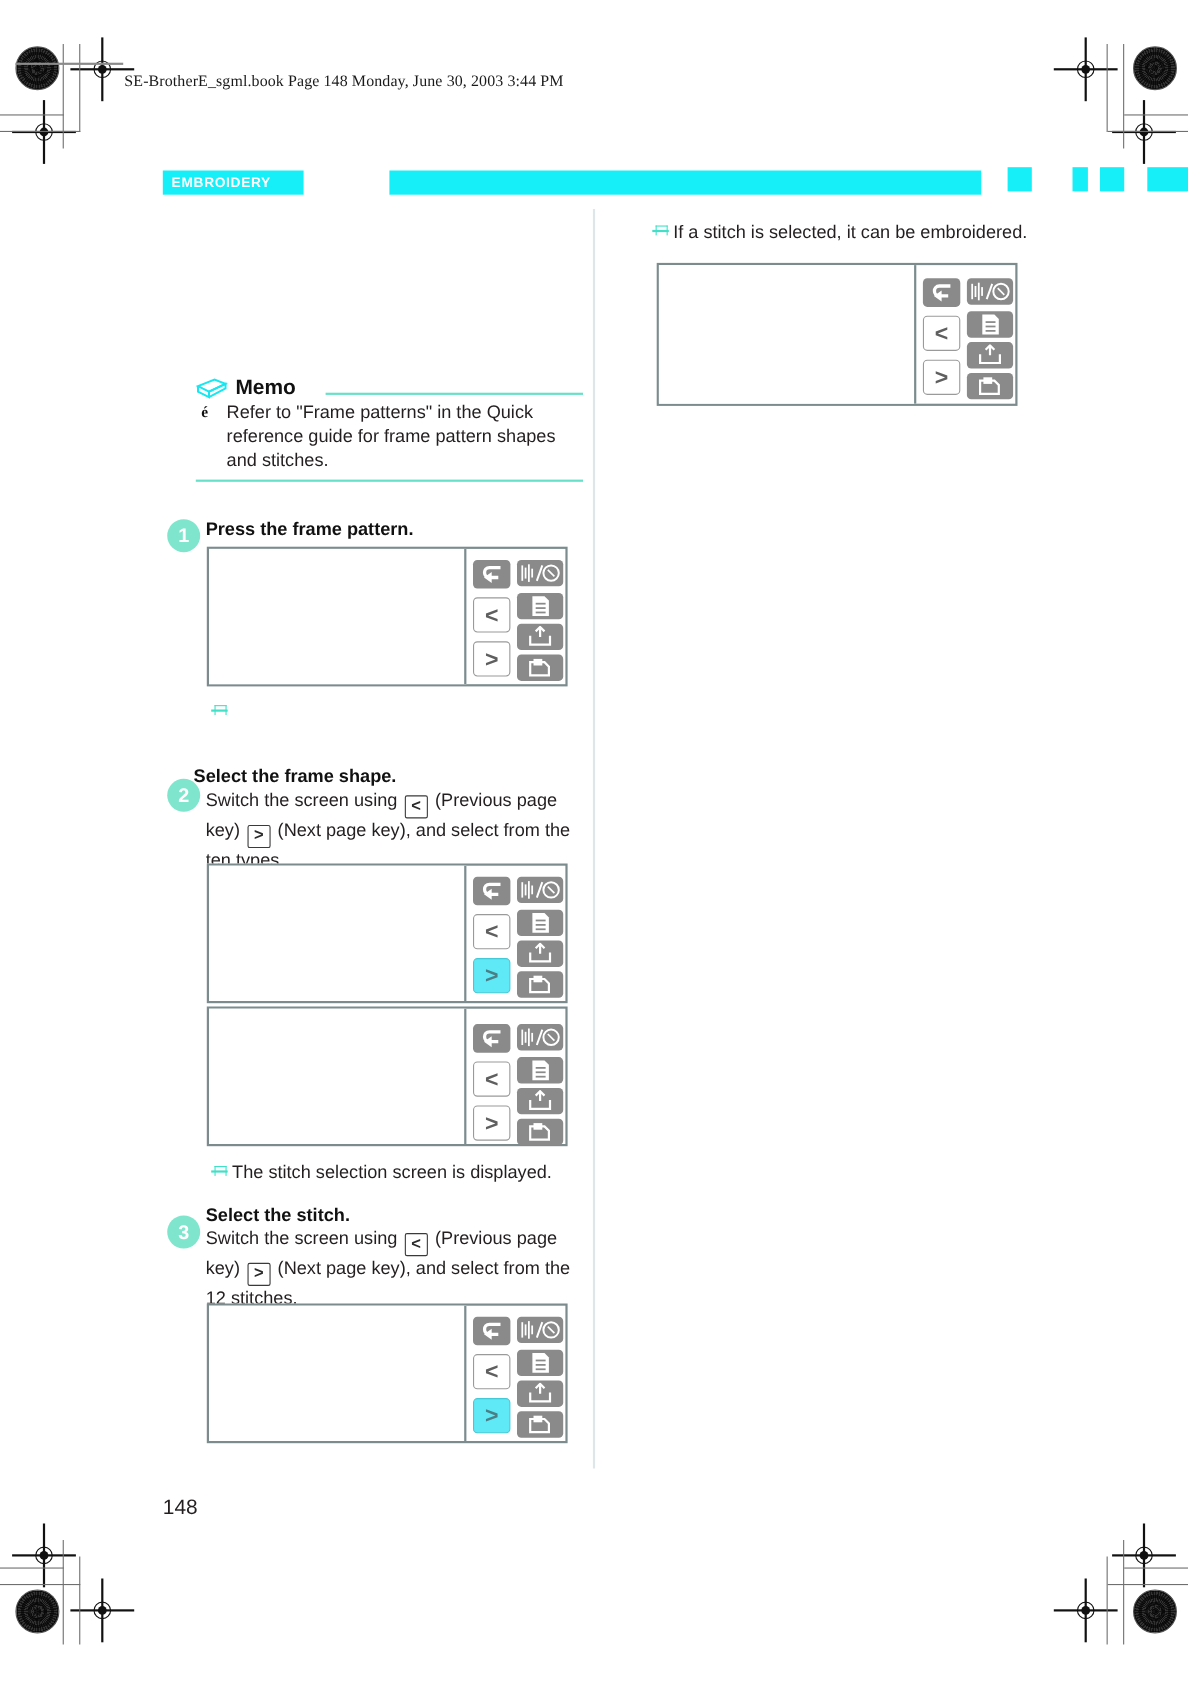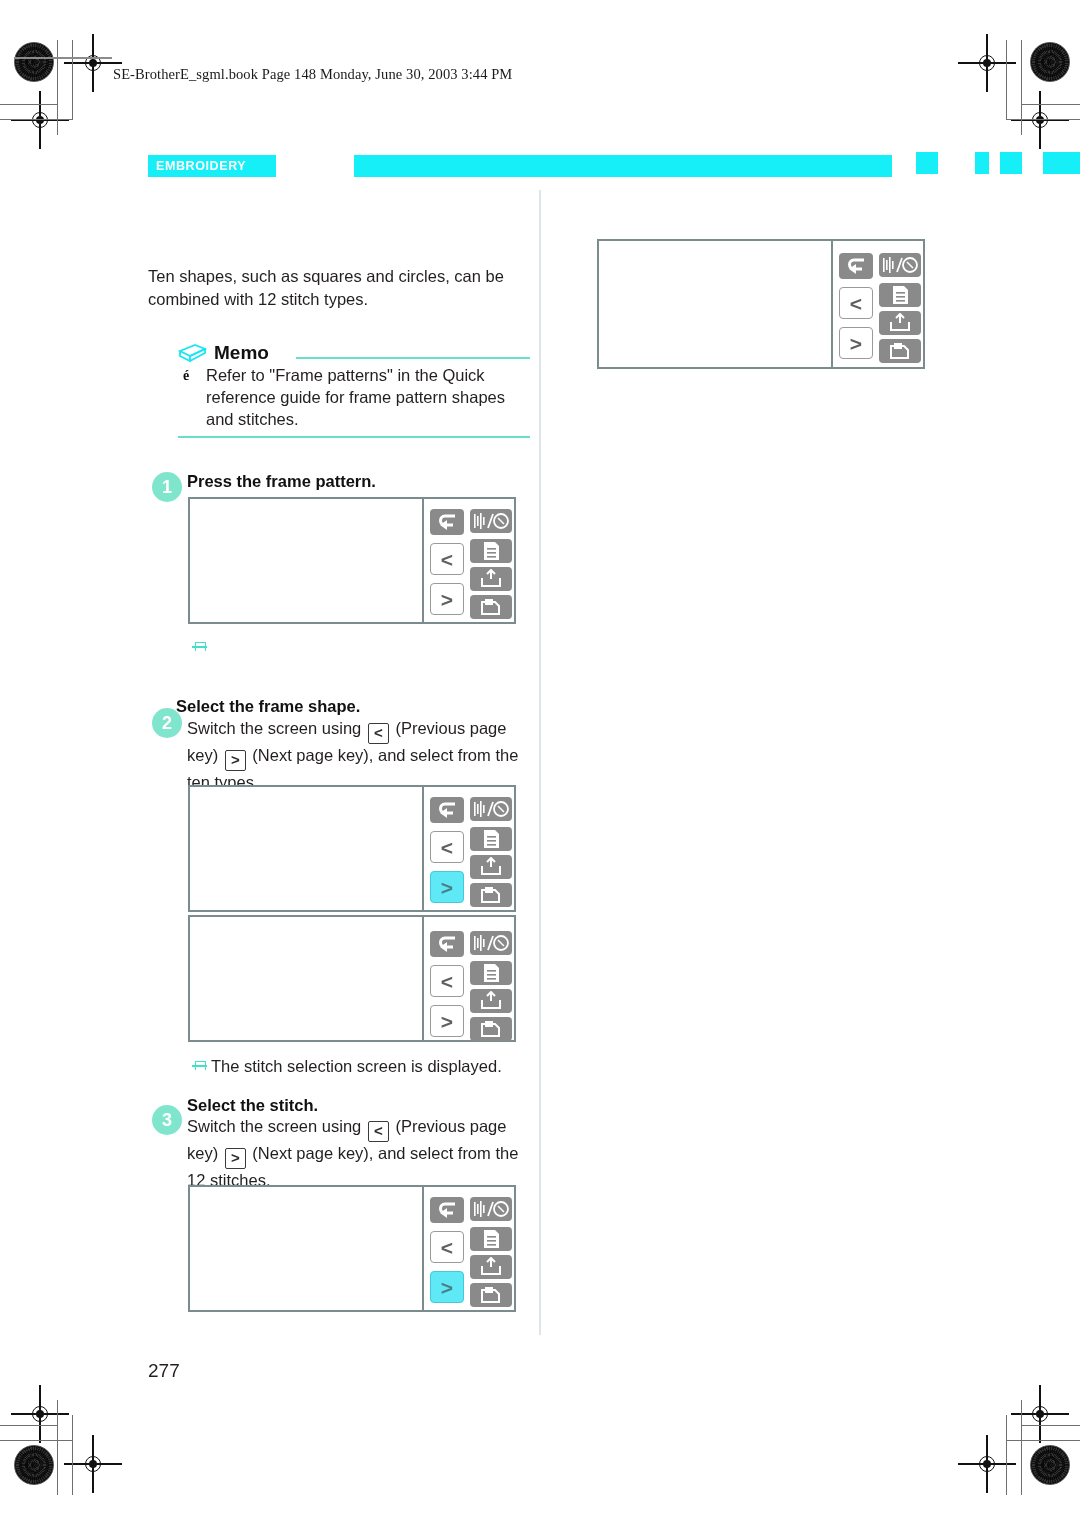--- a/index.html
+++ b/index.html
@@ -265,21 +265,20 @@
   <div class="filehdr">SE-BrotherE_sgml.book  Page 148  Monday, June 30, 2003  3:44 PM</div>
 
   <div class="headbar" style="left:354px; width:538px;"></div>
   <div class="runhead">
     <span>EMBROIDERY</span>
   </div>
 
   <div class="col-divider"></div>
 
 
-  <div class="bodytext lead">Ten shapes, such as squares and circles, can be combined with 12 stitch types.</div>
 
   <div class="memo">
     <svg class="memo-icon" viewBox="0 0 30 22">
       <path d="M2 8 L17 2 L27 6 L12 13 Z" fill="none" stroke="#16e7f0" stroke-width="1.8"></path>
       <path d="M2 8 L2 13 L12 18 L12 13" fill="none" stroke="#16e7f0" stroke-width="1.8"></path>
       <path d="M12 13 L27 6 L27 10 L12 18" fill="none" stroke="#16e7f0" stroke-width="1.8"></path>
     </svg>
     <div class="memo-title">Memo</div>
     <div class="memo-rule-top"></div>
     <div class="memo-bullet">é</div>
@@ -531,20 +530,23 @@
       </div>
       <div class="key" style="left:44px; top:96px; width:42px; height:24px;">
         <svg width="24" height="20" viewBox="0 0 24 20">
           <path d="M3 5 L16 5 L20 9 L20 17 L3 17 Z" fill="none" stroke="#fff" stroke-width="2"></path>
           <rect x="6" y="2" width="8" height="6" fill="#fff"></rect>
         </svg>
       </div>
     </div>
   </div>
 
+  <div class="note" style="left:593px; top:200px; width:350px;">
+    <span class="dash"></span><span>If a stitch is selected, it can be embroidered.</span>
+  </div>
 
   <div class="lcd" style="left:597px; top:239px; width:328px; height:130px;">
     <div class="lcd-display" style="width:234px;"></div>
     <div class="lcd-keys" style="left:236px; width:88px;">
       <div class="key" style="left:4px; top:12px; width:34px; height:26px;">
         <svg width="24" height="18" viewBox="0 0 24 18">
           <path d="M20 3 L10 3 C4 3 4 12 10 12 L18 12" fill="none" stroke="#fff" stroke-width="3"></path>
           <path d="M12 7 L5 12 L12 17 Z" fill="#fff"></path>
         </svg>
       </div>
@@ -585,15 +587,15 @@
       </div>
       <div class="key" style="left:44px; top:98px; width:42px; height:24px;">
         <svg width="24" height="20" viewBox="0 0 24 20">
           <path d="M3 5 L16 5 L20 9 L20 17 L3 17 Z" fill="none" stroke="#fff" stroke-width="2"></path>
           <rect x="6" y="2" width="8" height="6" fill="#fff"></rect>
         </svg>
       </div>
     </div>
   </div>
 
-  <div class="pagenum">277</div>
+  <div class="pagenum">148</div>
 
 </div>
 
 </body></html>

